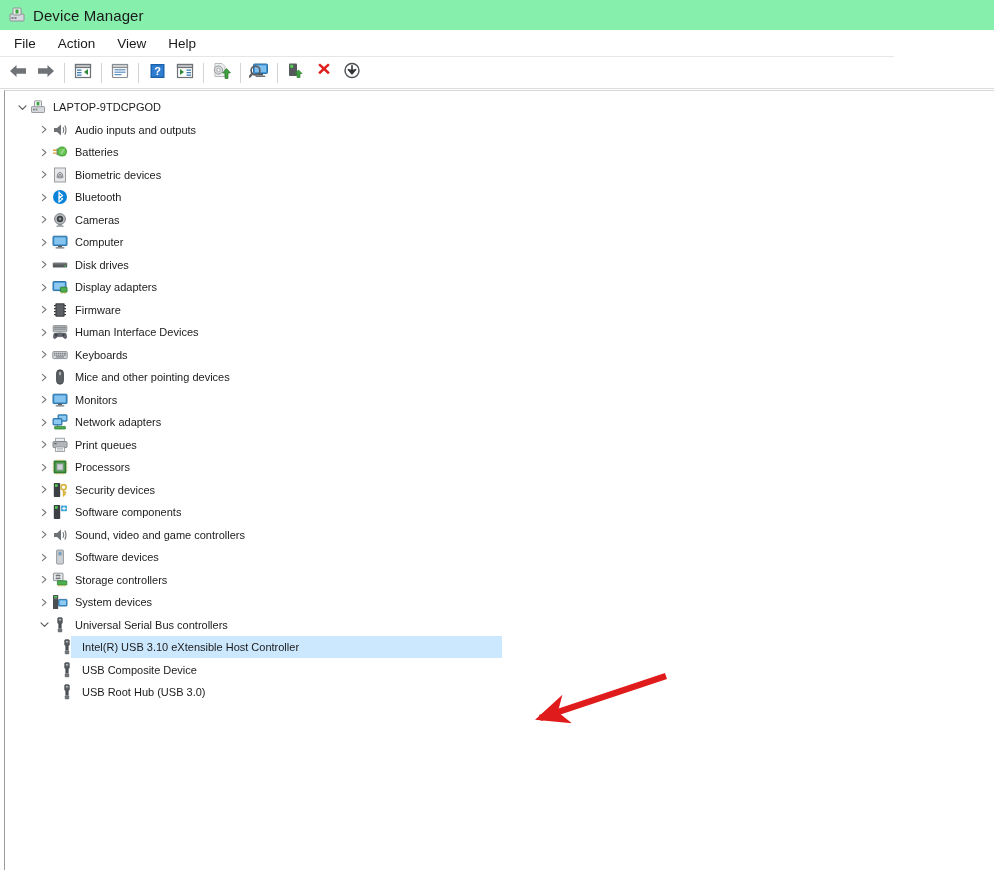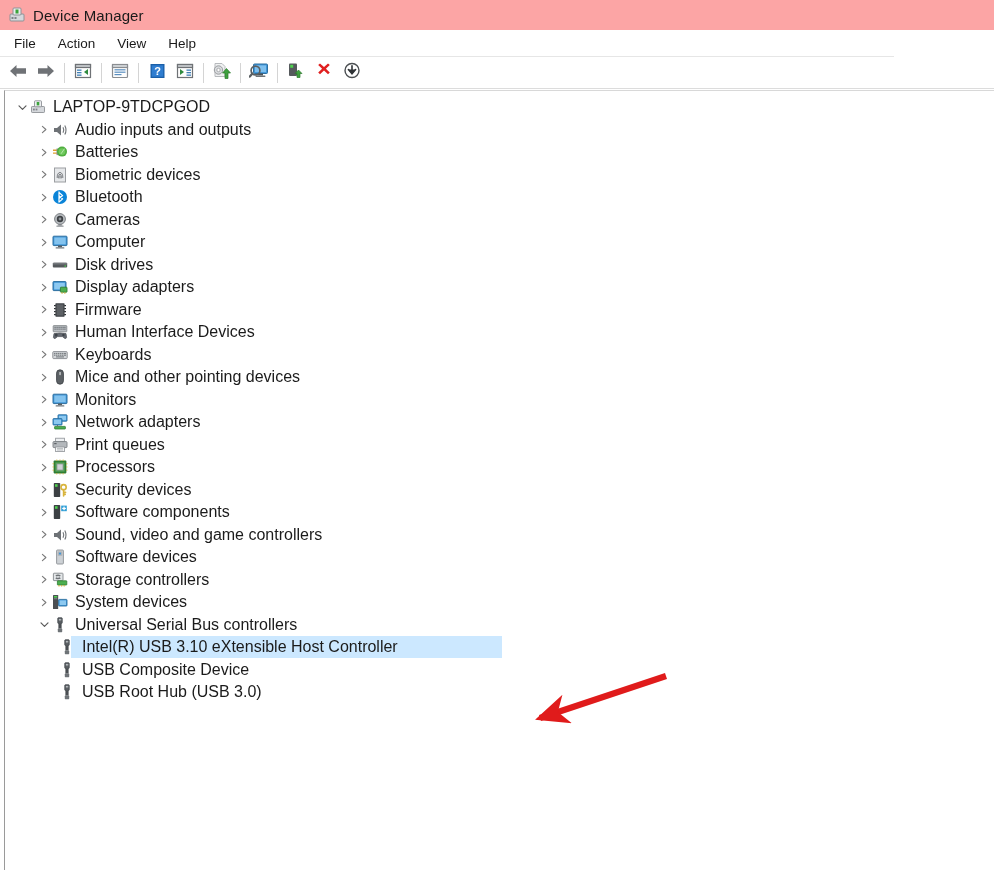--- a/index.html
+++ b/index.html
@@ -13,21 +13,21 @@
   #app {
     position: relative;
     width: 994px; height: 870px;
     background: #ffffff;
   }
 
   
   .titlebar {
     position: absolute; left: 0; top: 0;
     width: 994px; height: 30px;
-    background: #fca5a5;
+    background: #86efac;
     display: flex; align-items: center;
     padding-left: 8px;
   }
   .titlebar .ticon { width: 18px; height: 18px; margin-right: 7px; flex: 0 0 auto; }
   .titlebar .ttext {
     font-size: 15px; color: #1a1a1a; letter-spacing: .1px;
   }
 
   
   .menubar {
@@ -87,21 +87,21 @@
     width: 16px; height: 22px; flex: 0 0 auto;
     display: flex; align-items: center; justify-content: center;
     color: #555; font-size: 9px;
   }
   .row .ico {
     width: 16px; height: 16px; flex: 0 0 auto;
     margin-right: 7px;
     display: flex; align-items: center; justify-content: center;
   }
   .row .lbl {
-    font-size: 16px; color: #1b1b1b;
+    font-size: 11px; color: #1b1b1b;
     line-height: 18px;
   }
   .row.depth0 { padding-left: 9px; }
   .row.depth1 { padding-left: 31px; }
   .row.depth2 { padding-left: 54px; }
   .row.selected .selbg {
     position: absolute; left: 66px; top: 0;
     width: 431px; height: 22px;
     background: #cce8ff;
     z-index: 0;

